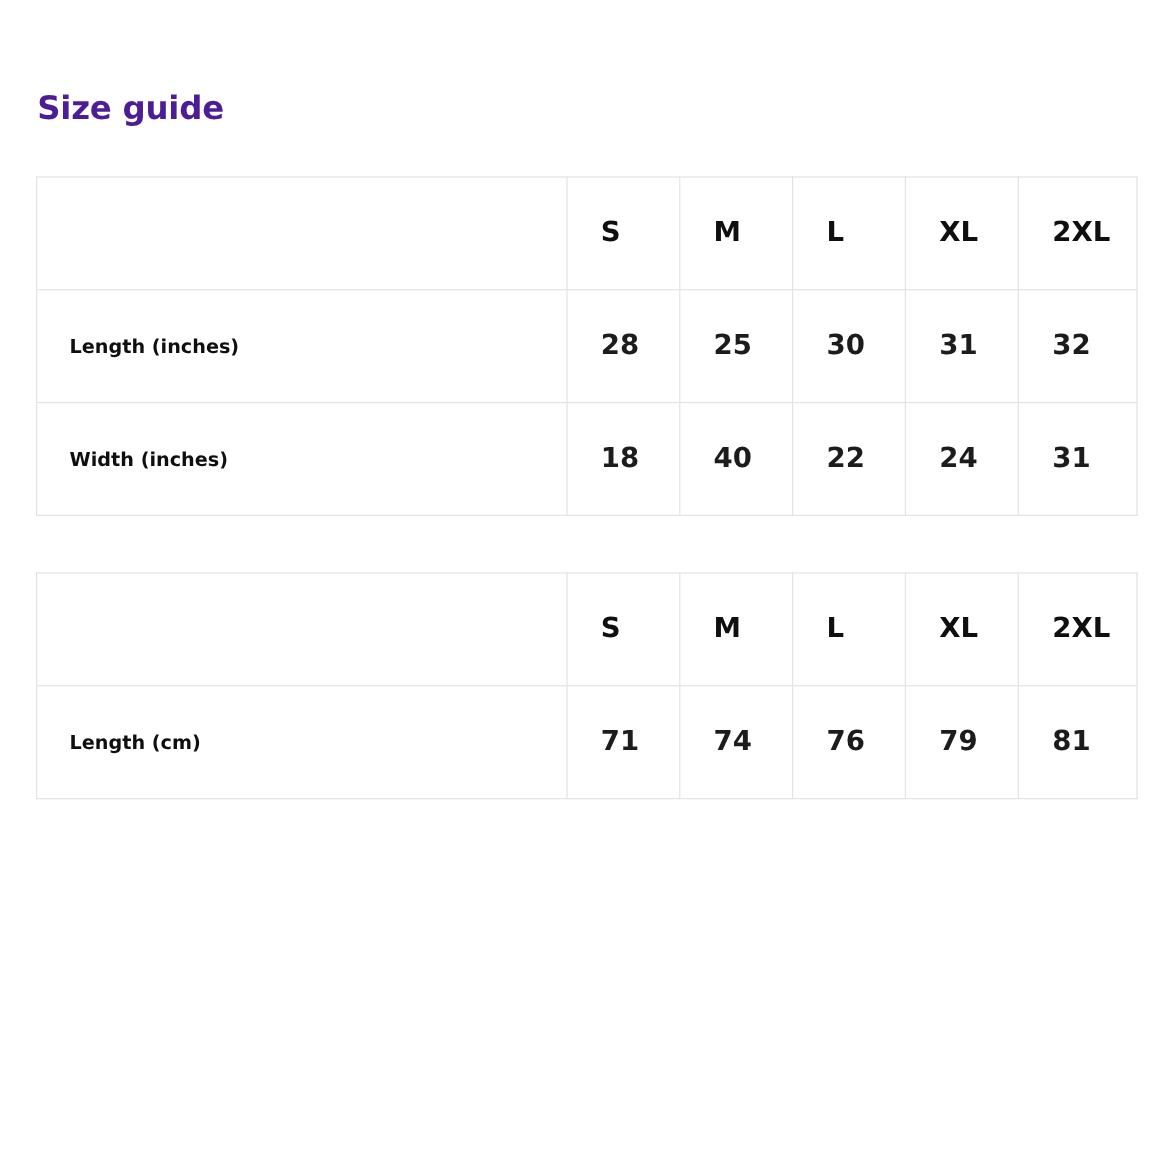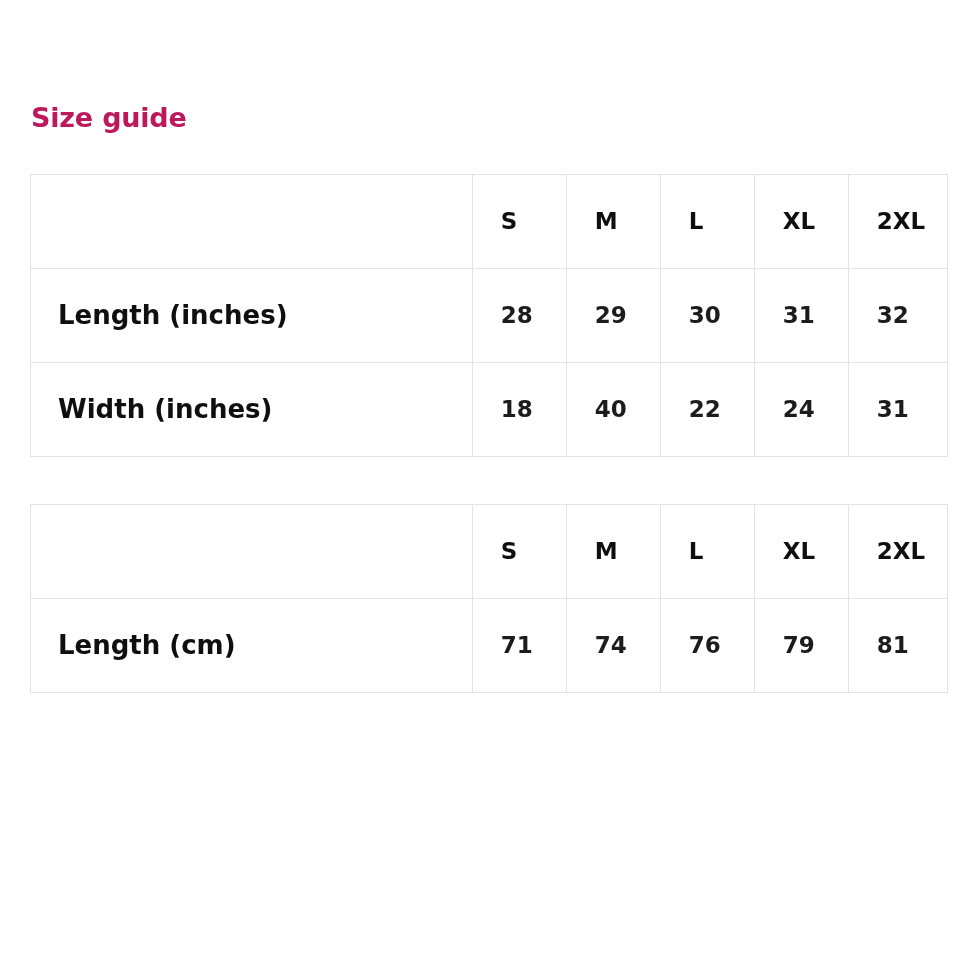--- a/index.html
+++ b/index.html
@@ -17,24 +17,24 @@
   .page {
     position: relative;
     width: 975px;
     height: 975px;
     box-sizing: border-box;
     padding: 0 30px;
   }
   .page-title {
     font-size: 27px;
     font-weight: bold;
-    color: #be185d;
+    color: #4c1d95;
     letter-spacing: -0.2px;
     margin: 0;
-    padding-top: 103px;
+    padding-top: 76px;
     padding-left: 1px;
     line-height: 1.1;
   }
   .size-table {
     border-collapse: collapse;
     width: 918px;
     table-layout: fixed;
     margin-top: 0;
   }
   .table-block-first {
@@ -59,21 +59,21 @@
     padding-left: 27px;
     box-sizing: border-box;
   }
   .head-blank { }
   .head-size {
     font-size: 23px;
     font-weight: bold;
     color: #0f0f0f;
   }
   .row-label {
-    font-size: 26px;
+    font-size: 16px;
     font-weight: bold;
     color: #0f0f0f;
   }
   .row-value {
     font-size: 23px;
     font-weight: bold;
     color: #1c1c1c;
   }
   .head-size .cell-inner,
   .row-value .cell-inner {
@@ -118,21 +118,21 @@
         </td>
       </tr>
       <tr>
         <td class="row-label">
           <div class="cell-inner">Length (inches)</div>
         </td>
         <td class="row-value">
           <div class="cell-inner">28</div>
         </td>
         <td class="row-value">
-          <div class="cell-inner">29</div>
+          <div class="cell-inner">25</div>
         </td>
         <td class="row-value">
           <div class="cell-inner">30</div>
         </td>
         <td class="row-value">
           <div class="cell-inner">31</div>
         </td>
         <td class="row-value">
           <div class="cell-inner">32</div>
         </td>

